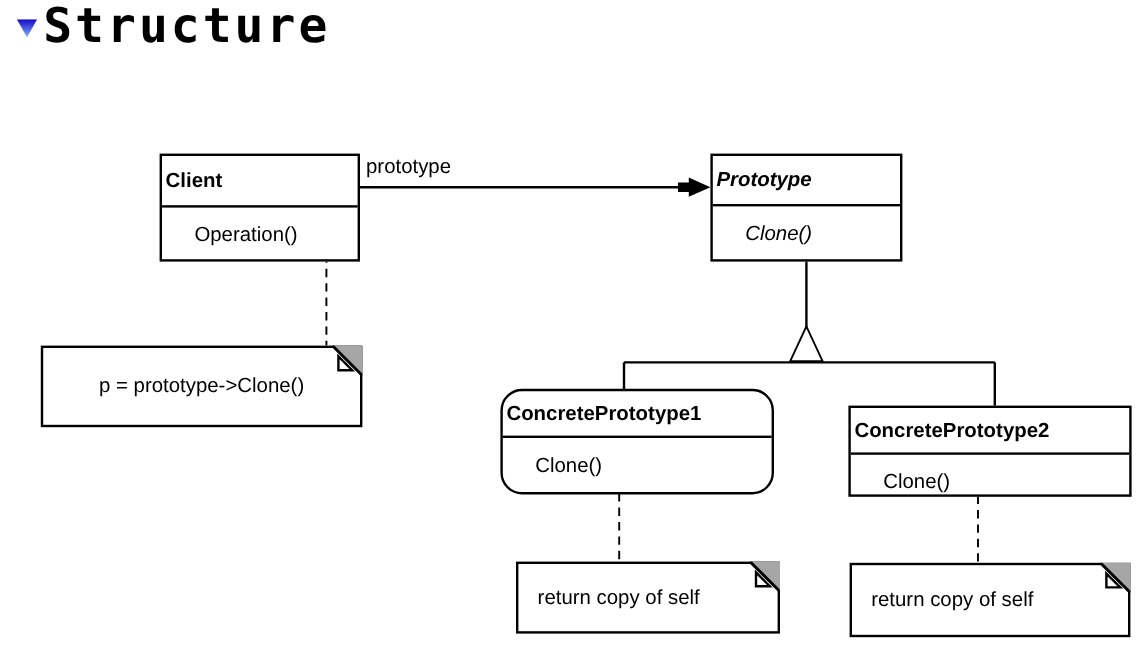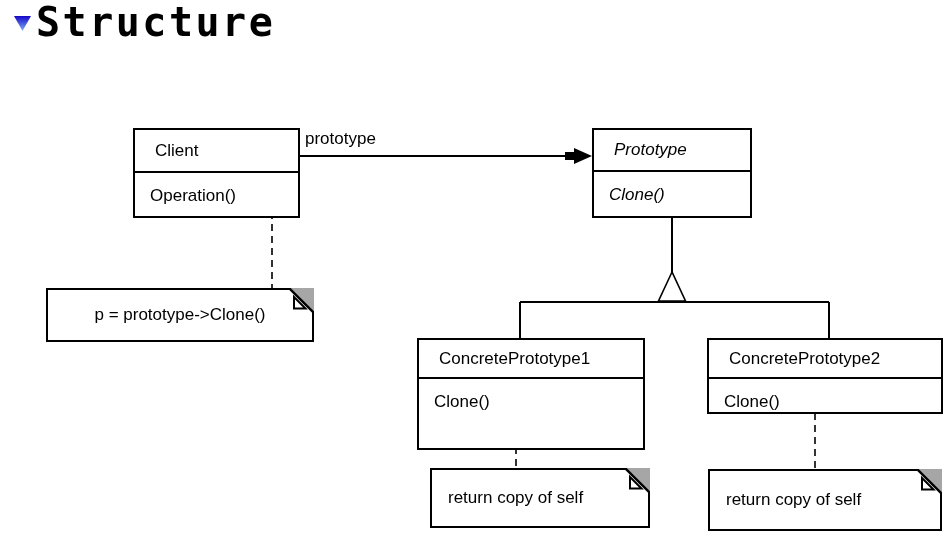--- a/index.html
+++ b/index.html
@@ -13,24 +13,24 @@
   .heading .title{
     font-family:"DejaVu Sans Mono",monospace;font-weight:bold;font-size:40px;
     letter-spacing:2.5px;line-height:32px;color:#000;
   }
   
   svg.overlay{position:absolute;left:0;top:0;pointer-events:none;}
   
   .uml-class{position:absolute;background:#fff;border:2px solid #000;box-sizing:border-box;}
   .uml-class .name{
     border-bottom:2px solid #000;box-sizing:border-box;display:flex;align-items:center;
-    font-weight:normal;font-size:17px;padding-left:20px;
+    font-weight:bold;font-size:17px;padding-left:3px;
   }
   .uml-class .method{
-    display:flex;align-items:center;font-size:17px;padding-left:15px;box-sizing:border-box;
+    display:flex;align-items:center;font-size:17px;padding-left:27px;box-sizing:border-box;
   }
   .italic{font-style:italic;}
   
   .uml-note{
     position:absolute;background:#fff;border:2px solid #000;box-sizing:border-box;
     display:flex;align-items:center;font-size:17px;
   }
   .uml-note .fold{position:absolute;top:-2px;right:-2px;}
   .uml-note .note-text{position:relative;z-index:1;}
   
@@ -83,31 +83,31 @@
   <div class="uml-class" style="left:133px;top:128px;width:167px;height:90px;">
     <div class="name" style="height:43px;">Client</div>
     <div class="method" style="height:45px;">Operation()</div>
   </div>
 
   <div class="uml-class" style="left:592px;top:128px;width:160px;height:90px;">
     <div class="name italic" style="height:42px;">Prototype</div>
     <div class="method italic" style="height:46px;">Clone()</div>
   </div>
 
-  <div class="uml-class" style="left:417px;top:338px;width:228px;height:112px;">
+  <div class="uml-class" style="left:417px;top:324px;width:228px;height:88px;border-radius:18px;">
     <div class="name" style="height:39px;">ConcretePrototype1</div>
     <div class="method" style="height:45px;">Clone()</div>
   </div>
 
   <div class="uml-class" style="left:707px;top:338px;width:236px;height:76px;">
     <div class="name" style="height:39px;">ConcretePrototype2</div>
     <div class="method" style="height:45px;">Clone()</div>
   </div>
 
-  <div class="uml-note" style="left:46px;top:288px;width:268px;height:54px;justify-content:center;">
+  <div class="uml-note" style="left:34px;top:288px;width:268px;height:68px;justify-content:center;">
     <svg class="fold" width="25" height="25" viewBox="0 0 25 25">
       <polygon points="0,0 25,0 25,25" fill="#a6a6a6"></polygon>
       <line x1="0" y1="0" x2="25" y2="25" stroke="#000" stroke-width="2.4"></line>
       <polygon points="5,9 16.5,20.5 5,20.5" fill="#fff" stroke="#000" stroke-width="2"></polygon>
     </svg>
     <span class="note-text">p = prototype-&gt;Clone()</span>
   </div>
 
   <div class="uml-note" style="left:430px;top:468px;width:220px;height:60px;padding-left:16px;">
     <svg class="fold" width="25" height="25" viewBox="0 0 25 25">

